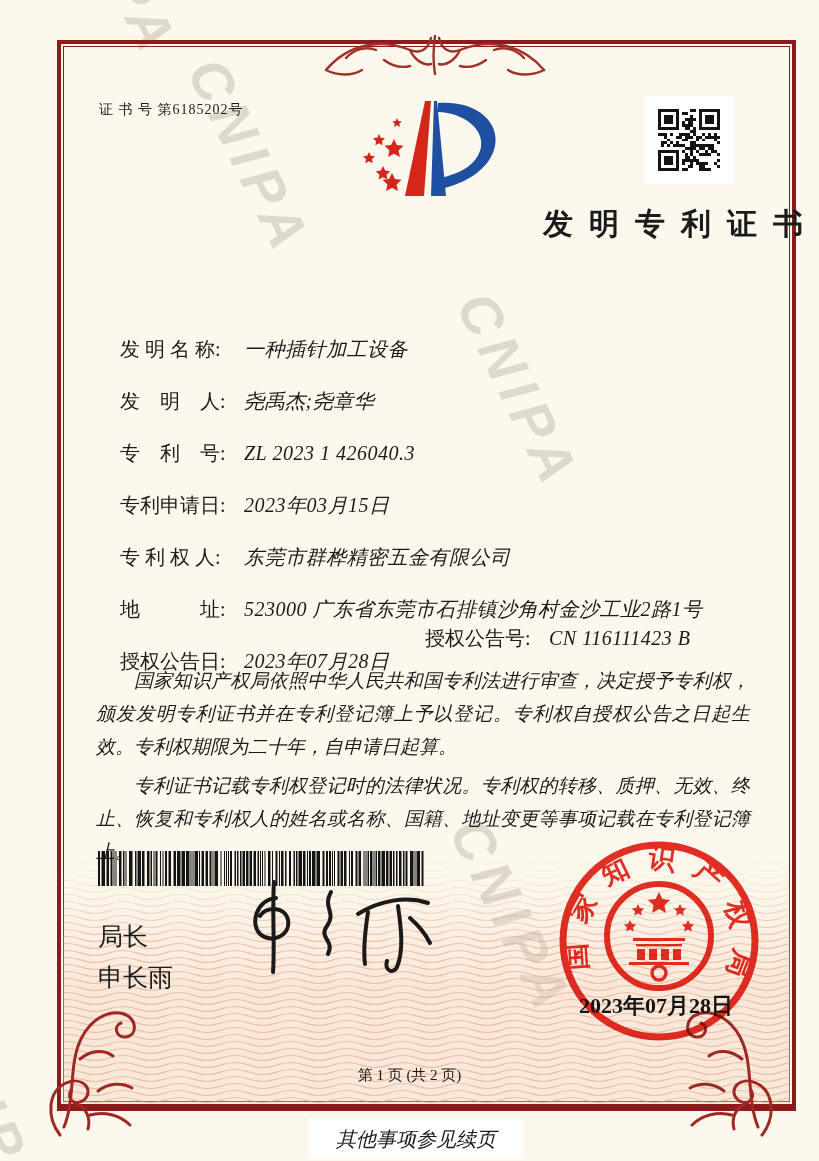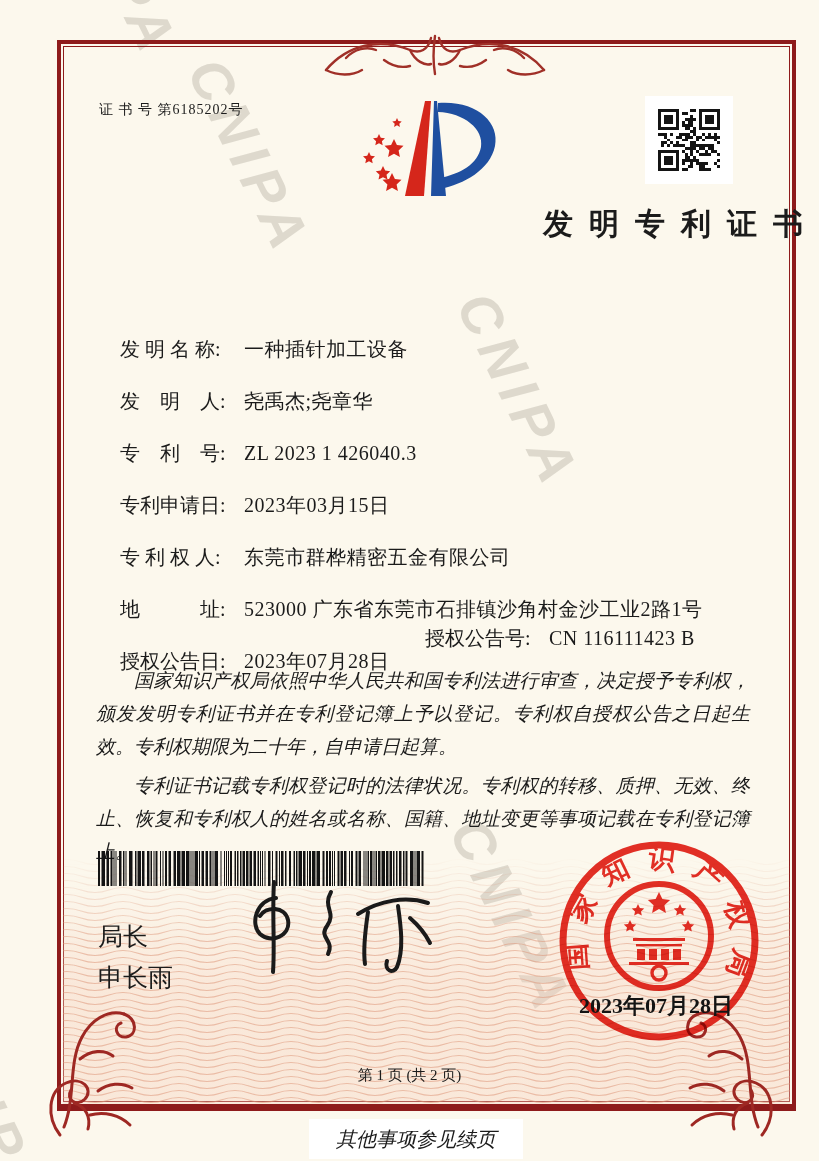--- a/index.html
+++ b/index.html
@@ -27,21 +27,21 @@
   
   .cert-no{position:absolute;left:99px;top:101px;font-size:14px;letter-spacing:1px;}
   .logo{position:absolute;left:358px;top:92px;width:150px;height:112px;}
   .qr{position:absolute;left:645px;top:96px;width:88px;height:88px;background:#fff;}
   .qr svg{position:absolute;left:13px;top:13px;width:62px;height:62px;shape-rendering:crispEdges;}
   .title{position:absolute;left:0;top:204px;width:100%;text-align:right;
     font-size:30px;font-weight:700;letter-spacing:16px;text-indent:16px;}
   
   .row{position:absolute;left:100px;width:660px;font-size:20px;white-space:pre;}
   .row .lab{display:inline-block;width:124px;white-space:pre;}
-  .row .val{letter-spacing:.5px;}
+  .row .val{letter-spacing:.5px;font-style:italic;}
   .pair2{position:absolute;left:325px;top:0;}
   
   .paras{position:absolute;left:96px;top:664px;width:654px;
     font-style:italic;font-size:19px;line-height:33px;text-align:justify;}
   .paras p{margin:0 0 6px 0;text-indent:2em;}
   
   .barcode{position:absolute;left:98px;top:851px;width:327px;height:35px;}
   .barcode rect{fill:#141414;}
   .director{position:absolute;left:98px;font-size:25px;
     font-family:"Liberation Sans","DejaVu Sans",sans-serif;}

